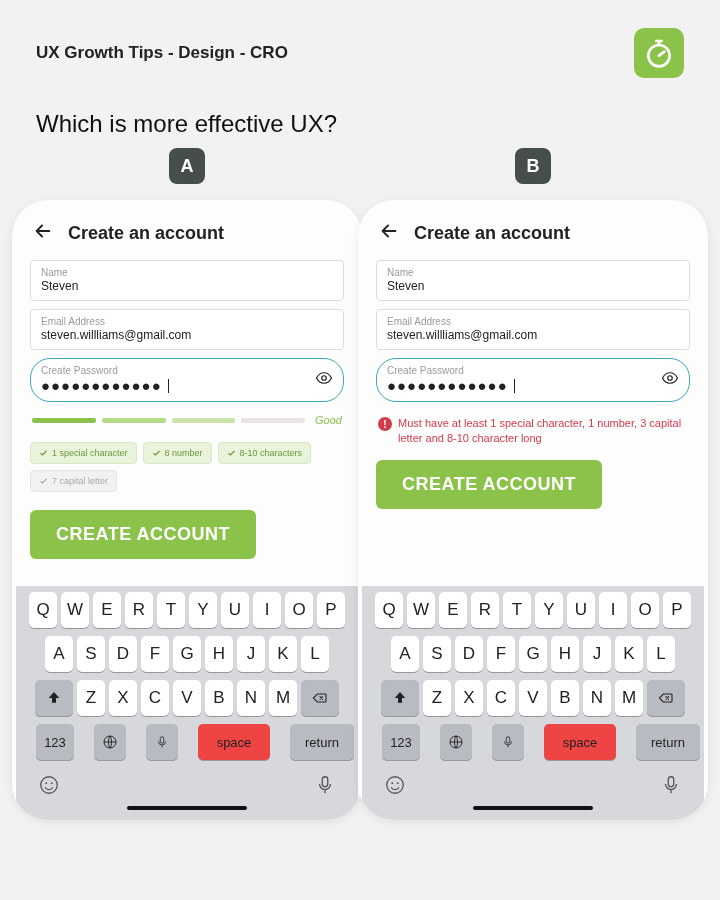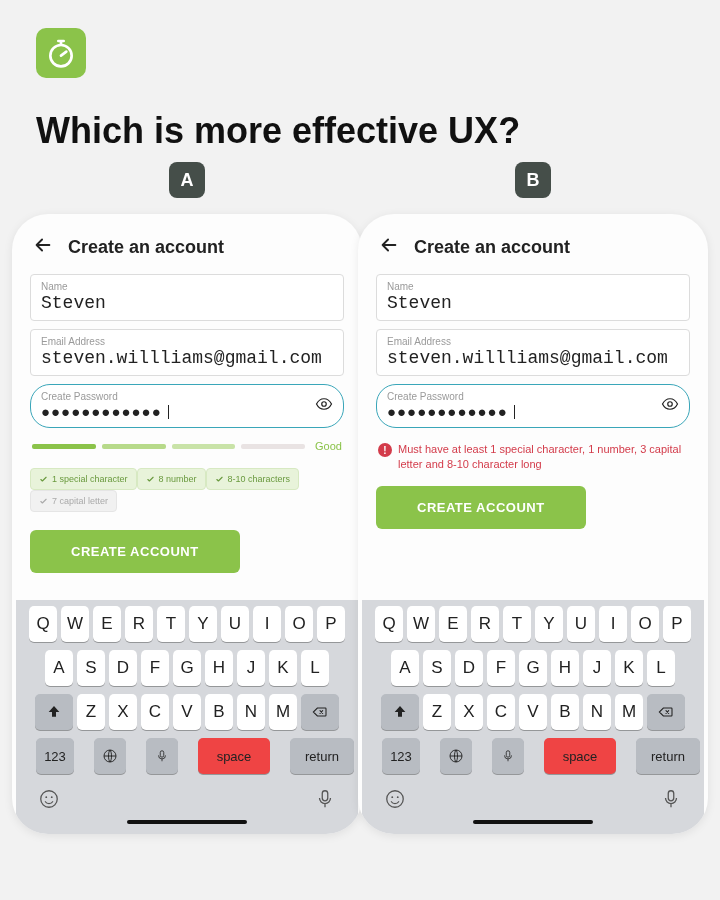--- a/index.html
+++ b/index.html
@@ -1,51 +1,51 @@
 <!DOCTYPE html>
 <html><head>
 <meta charset="utf-8">
 <style>
   * { box-sizing: border-box; margin: 0; padding: 0; font-family: -apple-system, BlinkMacSystemFont, "Segoe UI", sans-serif; }
   body { background: #f2f2f2; width: 720px; height: 900px; overflow: hidden; }
   .header-row { display: flex; justify-content: space-between; align-items: center; padding: 28px 36px 10px 36px; }
   .header-title { font-weight: 600; font-size: 17px; color: #222; }
   .brand-icon { width: 50px; height: 50px; background: #8bc34a; border-radius: 10px; display: flex; align-items: center; justify-content: center; }
   .brand-icon svg { width: 32px; height: 32px; }
-  .main-title { font-weight: 700; font-size: 36px; color: #111; padding: 22px 36px 10px 36px; }
+  .main-title { font-weight: 400; font-size: 24px; color: #111; padding: 22px 36px 10px 36px; }
   .variants { display: flex; justify-content: space-between; padding: 0 22px; gap: 10px; }
   .variant-col { display: flex; flex-direction: column; align-items: center; width: 330px; }
   .badge { width: 36px; height: 36px; background: #454e49; border-radius: 8px; color: #fff; font-weight: 700; font-size: 18px; display: flex; align-items: center; justify-content: center; margin-bottom: 16px; }
   .phone { width: 350px; height: 620px; background: #fdfdfd; border-radius: 36px; box-shadow: 0 2px 10px rgba(0,0,0,0.08); display: flex; flex-direction: column; overflow: hidden; position: relative; }
   .phone-content { flex: 1; display: flex; flex-direction: column; padding: 20px 4px 0 4px; }
   .top-bar { display: flex; align-items: center; gap: 14px; padding: 0 16px 14px 16px; }
   .back-arrow svg { width: 22px; height: 22px; }
   .screen-title { font-weight: 600; font-size: 18px; color: #222; }
   .form { padding: 0 14px; display: flex; flex-direction: column; gap: 8px; }
   .field { border: 1px solid #dcdcdc; border-radius: 4px; padding: 6px 10px 7px 10px; position: relative; background: #fff; }
   .field.focused { border-color: #3aa6b9; border-radius: 20px; }
   .field-label { font-size: 10px; color: #9a9a9a; margin-bottom: 1px; }
-  .field-value { font-size: 18px; color: #222; white-space: nowrap; overflow: hidden; font-family: Liberation Mono, monospace; }
+  .field-value { font-size: 12px; color: #222; white-space: nowrap; overflow: hidden; }
   .pw-row { display: flex; align-items: center; gap: 6px; }
   .pw-dots { font-size: 15px; letter-spacing: 1px; color: #222; }
   .cursor { display: inline-block; width: 1px; height: 14px; background: #222; vertical-align: middle; }
   .eye-icon { position: absolute; right: 10px; top: 50%; transform: translateY(-50%); }
   .eye-icon svg { width: 18px; height: 18px; }
-  .strength-row { display: flex; align-items: center; gap: 6px; margin-top: 4px; padding: 0 2px; }
+  .strength-row { display: flex; align-items: center; gap: 6px; margin-top: 4px; padding: 0 2px; font-style: italic; }
   .strength-seg { height: 5px; flex: 1; border-radius: 2px; }
   .strength-label { font-size: 11px; color: #8bc34a; margin-left: 4px; }
-  .chips { display: flex; flex-wrap: wrap; margin-top: 8px; }
+  .chips { display: flex; flex-wrap: wrap; gap: 6px; margin-top: 8px; }
   .chip { display: flex; align-items: center; gap: 4px; border-radius: 4px; padding: 5px 8px; font-size: 9px; }
   .chip.ok { background: #e8f3da; color: #6a9a3f; border: 1px solid #d7e9c2; }
   .chip.off { background: #f1f1f1; color: #aaa; border: 1px solid #e5e5e5; }
   .chip svg { width: 9px; height: 9px; }
   .err-row { display: flex; align-items: flex-start; gap: 6px; margin-top: 6px; padding: 0 2px; }
   .err-icon { width: 14px; height: 14px; background: #d33b4a; border-radius: 50%; color: #fff; font-size: 10px; font-weight: 700; display: flex; align-items: center; justify-content: center; flex-shrink: 0; margin-top: 1px; }
   .err-text { font-size: 11px; color: #d33b4a; line-height: 1.35; }
-  .cta { background: #8bc34a; color: #fff; border: none; border-radius: 6px; padding: 14px 41px; font-size: 13px; font-weight: 600; letter-spacing: 0.5px; align-self: flex-start; margin: 18px 0 0 14px; }
+  .cta { background: #8bc34a; color: #fff; border: none; border-radius: 6px; padding: 14px 26px; font-size: 18px; font-weight: 600; letter-spacing: 0.5px; align-self: flex-start; margin: 18px 0 0 14px; }
   .cta.b { margin-top: 14px; }
   .keyboard { background: #d6d8dc; padding: 6px 4px 4px 4px; margin-top: auto; }
   .kb-row { display: flex; justify-content: center; gap: 4px; margin-bottom: 8px; }
   .key { background: #fff; border-radius: 5px; box-shadow: 0 1px 0 rgba(0,0,0,0.3); height: 36px; display: flex; align-items: center; justify-content: center; font-size: 17px; color: #222; }
   .kb-row.r1 .key, .kb-row.r3 .key.letter { width: 28px; }
   .kb-row.r2 .key { width: 28px; }
   .kb-row.r2 { padding: 0 14px; }
   .key.fn { background: #b8bcc2; width: 38px; }
   .key.fn svg { width: 16px; height: 16px; }
   .kb-row.r4 .key { background: #b8bcc2; font-size: 13px; margin-left: 16px; }
@@ -55,20 +55,21 @@
   .kb-row.r4 .key.mic { width: 32px; }
   .kb-row.r4 .key.ret { width: 64px; }
   .kb-bottom { display: flex; justify-content: space-between; align-items: center; padding: 6px 18px 2px 18px; }
   .kb-bottom svg { width: 22px; height: 22px; }
   .home-ind { width: 120px; height: 4px; background: #111; border-radius: 3px; margin: 4px auto 6px auto; }
 </style>
 </head>
 <body>
 
 <div class="header-row">
+  <div class="header-title">UX Growth Tips - Design - CRO</div>
   <div class="brand-icon">
     <svg viewBox="0 0 24 24" fill="none">
         <circle cx="12" cy="14" r="8" stroke="#fff" stroke-width="2"></circle>
         <path d="M12 14 L16 11" stroke="#fff" stroke-width="2" stroke-linecap="round"></path>
         <path d="M10 3h4" stroke="#fff" stroke-width="2" stroke-linecap="round"></path>
         <path d="M12 3v3" stroke="#fff" stroke-width="2"></path>
       </svg>
   </div>
 </div>
 

